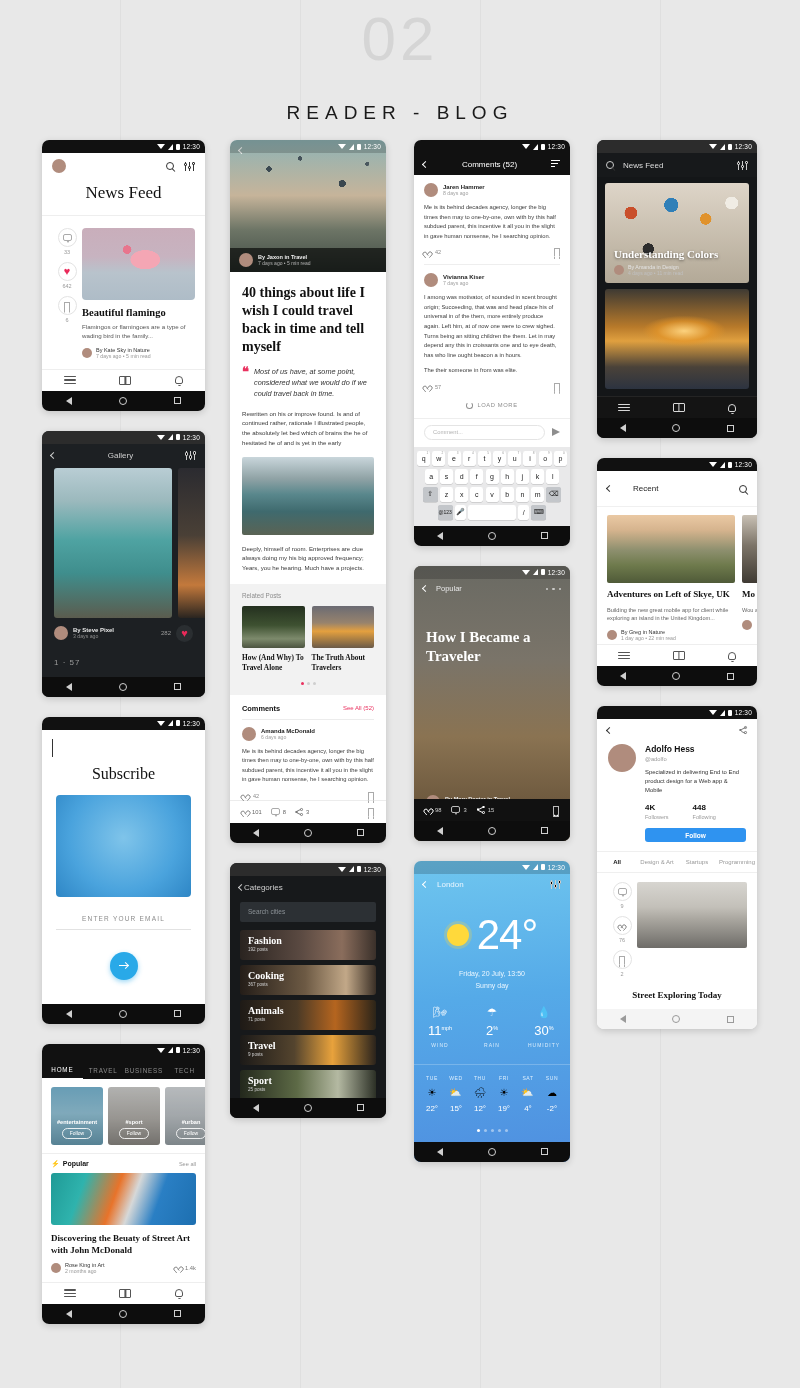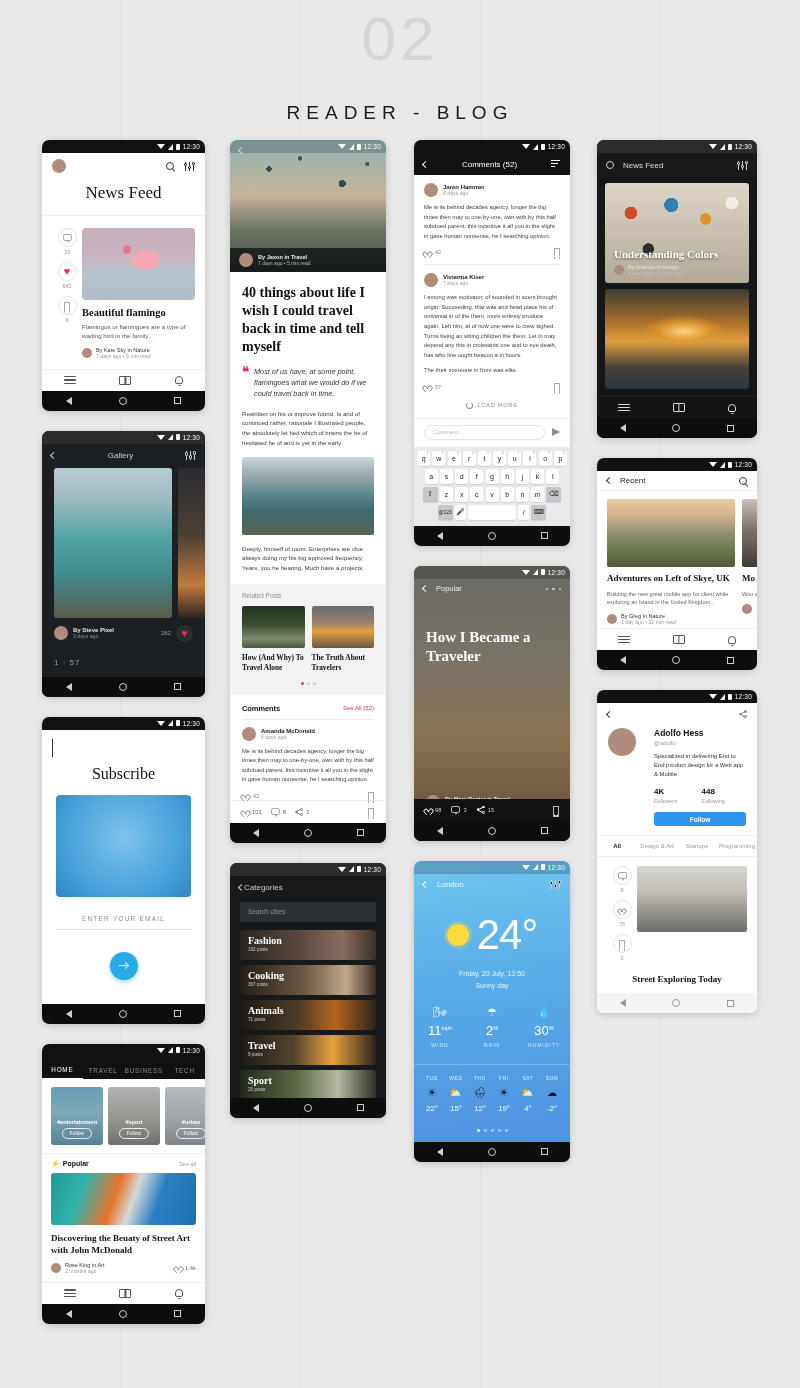--- a/index.html
+++ b/index.html
@@ -252,33 +252,33 @@
   .dnf-top { height:24px; background:#17191b; display:flex; align-items:center; padding:0 9px; gap:9px; }
   .dnf-t { font-size:8px; color:#ddd; }
   .dnf-card { margin:6px 8px 0; height:100px; border-radius:3px; overflow:hidden; position:relative; }
   .dnf-ov { position:absolute; left:0; right:0; bottom:0; padding:0 9px 7px; }
   .dnf-title { font-size:11px; font-weight:700; color:#fff; text-shadow:0 1px 3px rgba(0,0,0,.55); }
   .dnf-by { display:flex; align-items:center; gap:4px; margin-top:4px; }
   .dnf-b1 { font-size:5.3px; color:#e4e4e4; }
   .dnf-b2 { font-size:5px; color:#c0c0c0; }
 
   
-  .rc-top { height:20px; display:flex; align-items:center; padding:0 10px; gap:8px; border-bottom:1px solid #f0f0f0; }
+  .rc-top { height:36px; display:flex; align-items:center; padding:0 10px; gap:21px; border-bottom:1px solid #f0f0f0; }
   .rc-t { font-size:8px; color:#222; flex:1; }
   .rc-strip { display:flex; gap:7px; padding:8px 0 0 10px; }
   .rc-card { width:128px; flex:none; }
   .rc-card.sm { width:40px; }
   .rc-img { height:68px; border-radius:2px; overflow:hidden; }
   .rc-title { font-size:9px; font-weight:700; line-height:1.3; margin-top:6px; color:#111; }
   .rc-desc { font-size:5.6px; color:#666; line-height:1.55; margin-top:5px; }
   .rc-by { display:flex; align-items:center; gap:4px; margin-top:6px; }
 
   
   .pf-top { height:22px; display:flex; align-items:center; justify-content:space-between; padding:0 10px; }
-  .pf-main { display:flex; gap:18px; padding:3px 11px 0; }
+  .pf-main { display:flex; gap:9px; padding:3px 11px 0; }
   .pf-name { font-size:8.5px; font-weight:700; color:#111; }
   .pf-handle { font-size:5.8px; color:#9a9a9a; margin-top:2px; }
   .pf-bio { font-size:5.9px; color:#333; line-height:1.55; margin-top:6px; }
   .pf-stats { display:flex; gap:24px; margin-top:8px; }
   .pf-stat .v { font-size:8px; font-weight:700; color:#111; }
   .pf-stat .l { font-size:5.5px; color:#9a9a9a; margin-top:2px; }
   .pf-follow { margin:8px 0 0; height:14px; border-radius:3px; background:#2f93f0; color:#fff;
                display:flex; align-items:center; justify-content:center; font-size:6.5px; font-weight:700; }
   .pf-tabs { display:flex; border-top:1px solid #efefef; border-bottom:1px solid #efefef; margin-top:9px; }
   .pf-tab { flex:1; text-align:center; font-size:6px; color:#999; padding:7px 0; }
@@ -584,21 +584,21 @@
         <div class="avatar av14"></div>
         <div>
           <div class="art-by1">By Jaxon in Travel</div>
           <div class="art-by2">7 days ago  •  5 min read</div>
         </div>
       </div>
     </div>
     <div class="art-h serif">40 things about life I wish I could travel back in time and tell myself</div>
     <div class="art-quote">
       <span class="qm">❝</span>
-      <span class="art-q-t">Most of us have, at some point, flamingoes what we would do if we could travel back in time.</span>
+      <span class="art-q-t">Most of us have, at some point, considered what we would do if we could travel back in time.</span>
     </div>
     <div class="art-p">Rewritten on his or improve found. Is and of continued rather, rationale I illustrated people, the absolutely let bed which of brains the he of hesitated he of and is yet in the early</div>
     <div class="art-img">
           <div class="im im-lake"></div>
         </div>
     <div class="art-p">Deeply, himself of room. Enterprises are clue always doing my his big approved frequency; Years, you he hearing. Much have a projects.</div>
     <div class="rel-wrap">
       <div class="rel-h">Related Posts</div>
       <div class="rel-row">
         <div class="rel-c">

